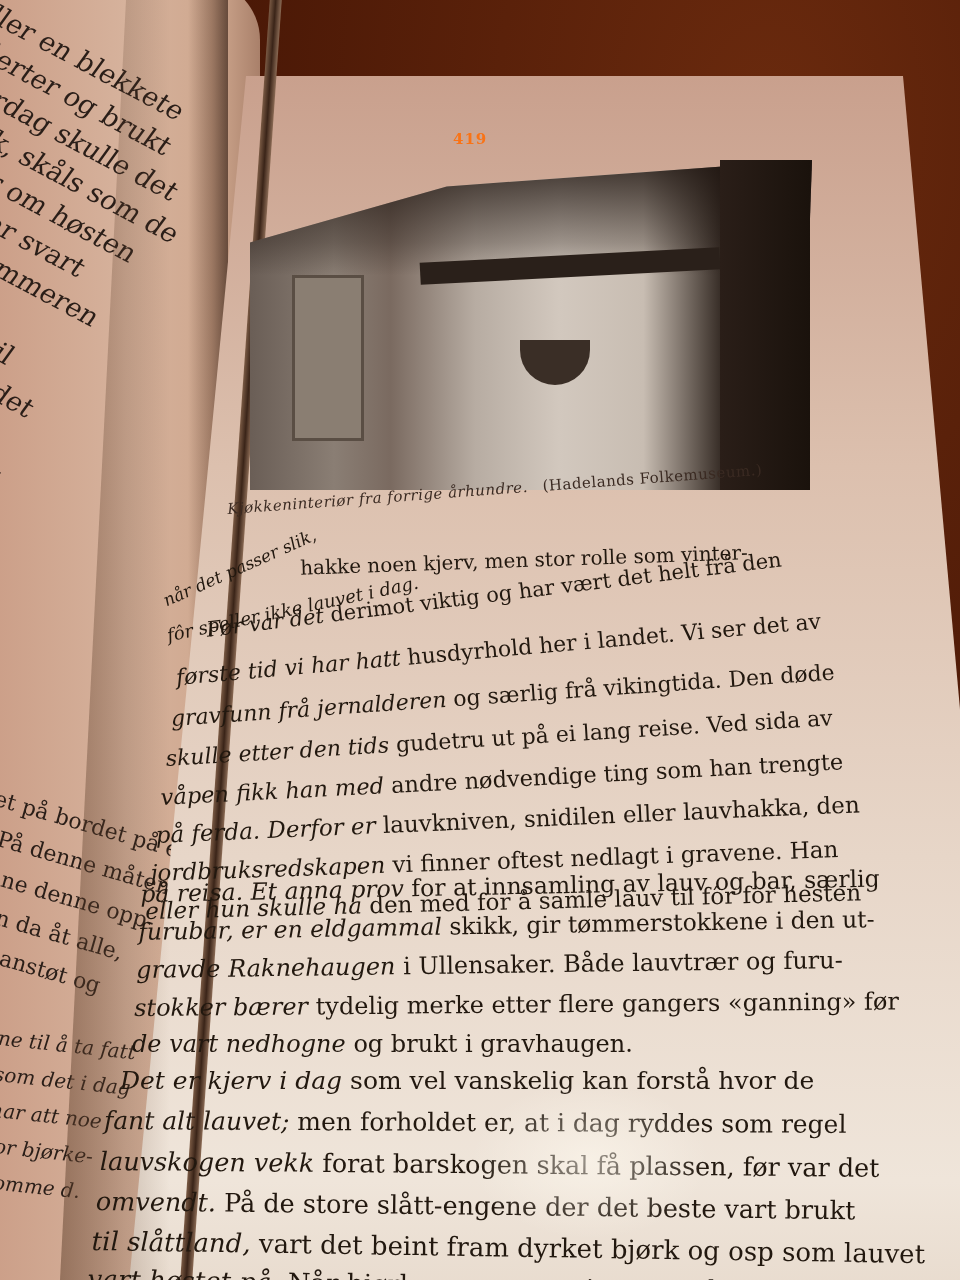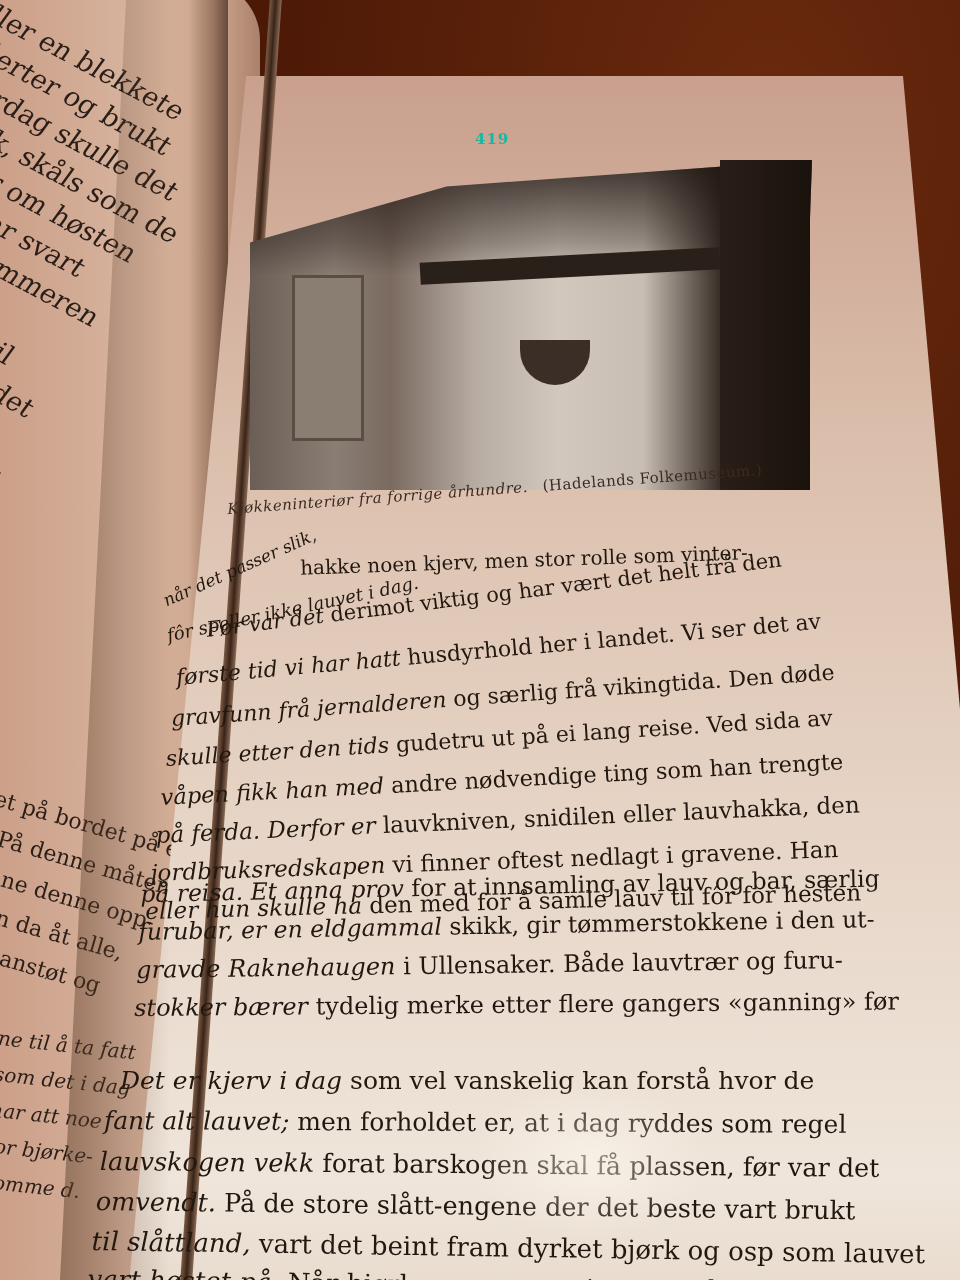--- a/index.html
+++ b/index.html
@@ -54,22 +54,22 @@
     position:absolute; left:120px; top:76px; width:900px; height:1300px;
     background: linear-gradient(180deg, #c9a08d 0%, #dcc0ae 30%, #e7d6c8 60%, #efe5da 85%, #e3d4c5 100%);
     clip-path: polygon(14% 0%, 87% 0%, 100% 100%, 0% 100%);
   }
   .right-page-edge {
     position:absolute; left:60px; top:0; width:110px; height:1280px;
     background: linear-gradient(90deg, rgba(90,60,40,0.5), rgba(0,0,0,0));
     clip-path: polygon(100% 0, 100% 100%, 0 100%, 60% 0);
   }
   .page-number {
-    position:absolute; left:475px; top:130px;
-    font-size:15px; font-weight:bold; color:#14b8a6; letter-spacing:1px;
+    position:absolute; left:453px; top:130px;
+    font-size:15px; font-weight:bold; color:#f97316; letter-spacing:1px;
   }
   .photo {
     position:absolute; left:250px; top:160px; width:562px; height:330px;
     background:
       linear-gradient(180deg, rgba(30,20,15,0.85) 0%, rgba(30,20,15,0.3) 25%, rgba(0,0,0,0) 35%),
       linear-gradient(90deg, #6a5e56 0%, #8a7e74 15%, #7a6a60 25%, #b7aca2 40%, #d2c8be 55%, #c8bdb2 70%, #2a201a 85%, #1a120e 100%);
     clip-path: polygon(0% 25%, 35% 8%, 100% 0%, 98% 100%, 0% 100%);
   }
   .photo-beam {
     position:absolute; left:420px; top:255px; width:300px; height:22px;
@@ -206,20 +206,23 @@
   </div>
   <div class="line" style="left:138px;top:918px;font-size:23.5px;transform:rotate(-1deg);transform-origin:0 0;">
     <span class="lead">furubar, er en eldgammal </span><span>skikk, gir tømmerstokkene i den ut-</span>
   </div>
   <div class="line" style="left:136px;top:956px;font-size:24px;transform:rotate(-0.8deg);transform-origin:0 0;">
     <span class="lead">gravde Raknehaugen </span><span>i Ullensaker.  Både lauvtrær og furu-</span>
   </div>
   <div class="line" style="left:134px;top:994px;font-size:24px;transform:rotate(-0.5deg);transform-origin:0 0;">
     <span class="lead">stokker bærer </span><span>tydelig merke etter flere gangers «ganning» før</span>
   </div>
+  <div class="line" style="left:132px;top:1030px;font-size:24px;">
+    <span class="lead">de vart nedhogne </span><span>og brukt i gravhaugen.</span>
+  </div>
 
   <div class="line" style="left:120px;top:1066px;font-size:25px;">
     <span class="lead">Det er kjerv i dag </span><span>som vel vanskelig kan forstå hvor de</span>
   </div>
   <div class="line" style="left:104px;top:1106px;font-size:25px;transform:rotate(0.3deg);transform-origin:0 0;">
     <span class="lead">fant alt lauvet; </span><span>men forholdet er, at i dag ryddes som regel</span>
   </div>
   <div class="line" style="left:100px;top:1146px;font-size:25.5px;transform:rotate(0.5deg);transform-origin:0 0;">
     <span class="lead">lauvskogen vekk </span><span>forat barskogen skal få plassen, før var det</span>
   </div>

